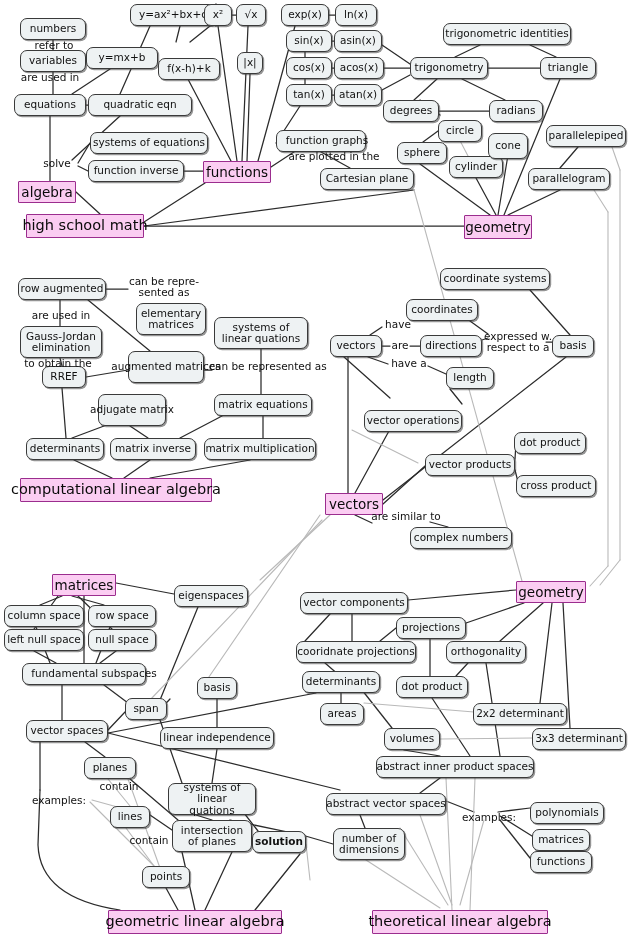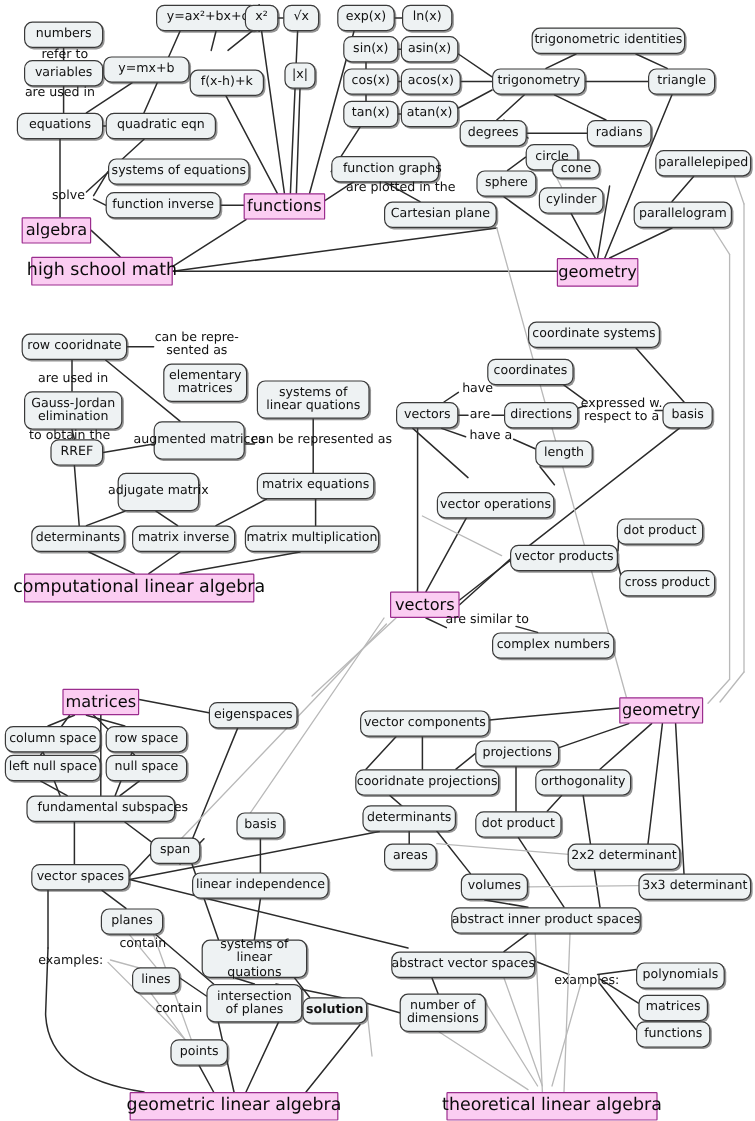--- a/index.html
+++ b/index.html
@@ -232,21 +232,21 @@
       <line x1="366" y1="860" x2="440" y2="908"></line>
       <line x1="475" y1="778" x2="470" y2="910"></line>
     </g>
   </svg>
 
   <div id="nodes-layer">
       <div class="node" style="left: 20px; top: 18px; width: 66px; height: 22px;">numbers</div>
       <div class="node" style="left: 20px; top: 50px; width: 66px; height: 22px;">variables</div>
       <div class="node" style="left: 14px; top: 94px; width: 72px; height: 22px;">equations</div>
       <div class="node" style="left: 86px; top: 47px; width: 72px; height: 22px;">y=mx+b</div>
-      <div class="node" style="left: 88px; top: 94px; width: 92px; height: 22px;">quadratic eqn</div>
+      <div class="node" style="left: 88px; top: 94px; width: 104px; height: 22px;">quadratic eqn</div>
       <div class="node" style="left: 90px; top: 132px; width: 118px; height: 22px;">systems of equations</div>
       <div class="node" style="left: 88px; top: 160px; width: 96px; height: 22px;">function inverse</div>
       <div class="node" style="left: 130px; top: 4px; width: 86px; height: 22px;">y=ax²+bx+c</div>
       <div class="node" style="left: 158px; top: 58px; width: 62px; height: 22px;">f(x-h)+k</div>
       <div class="node" style="left: 204px; top: 4px; width: 28px; height: 22px;">x²</div>
       <div class="node" style="left: 236px; top: 4px; width: 30px; height: 22px;">√x</div>
       <div class="node" style="left: 237px; top: 52px; width: 26px; height: 22px;">|x|</div>
       <div class="node" style="left: 281px; top: 4px; width: 48px; height: 22px;">exp(x)</div>
       <div class="node" style="left: 335px; top: 4px; width: 42px; height: 22px;">ln(x)</div>
       <div class="node" style="left: 286px; top: 30px; width: 46px; height: 22px;">sin(x)</div>
@@ -258,24 +258,24 @@
       <div class="node" style="left: 276px; top: 130px; width: 90px; height: 22px; padding-left: 16px;">function graphs</div>
       <div class="node" style="left: 320px; top: 168px; width: 94px; height: 22px;">Cartesian plane</div>
       <div class="node" style="left: 443px; top: 23px; width: 128px; height: 22px;">trigonometric identities</div>
       <div class="node" style="left: 410px; top: 57px; width: 78px; height: 22px;">trigonometry</div>
       <div class="node" style="left: 540px; top: 57px; width: 56px; height: 22px;">triangle</div>
       <div class="node" style="left: 383px; top: 100px; width: 56px; height: 22px;">degrees</div>
       <div class="node" style="left: 489px; top: 100px; width: 54px; height: 22px;">radians</div>
       <div class="node" style="left: 438px; top: 120px; width: 44px; height: 22px;">circle</div>
       <div class="node" style="left: 397px; top: 142px; width: 50px; height: 22px;">sphere</div>
       <div class="node" style="left: 449px; top: 156px; width: 54px; height: 22px;">cylinder</div>
-      <div class="node" style="left: 460px; top: 133px; width: 40px; height: 16px;">cone</div>
+      <div class="node" style="left: 488px; top: 133px; width: 40px; height: 26px;">cone</div>
       <div class="node" style="left: 546px; top: 125px; width: 80px; height: 22px;">parallelepiped</div>
       <div class="node" style="left: 528px; top: 168px; width: 82px; height: 22px;">parallelogram</div>
-      <div class="node" style="left: 18px; top: 278px; width: 88px; height: 22px;">row cooridnate</div>
+      <div class="node" style="left: 18px; top: 278px; width: 88px; height: 22px;">row augmented</div>
       <div class="node multi" style="left: 136px; top: 303px; width: 70px; height: 32px;">elementary matrices</div>
       <div class="node multi" style="left: 20px; top: 326px; width: 82px; height: 32px; text-align: center;">Gauss-Jordan elimination</div>
       <div class="node" style="left: 42px; top: 366px; width: 44px; height: 22px;">RREF</div>
       <div class="node" style="left: 128px; top: 351px; width: 76px; height: 32px;">augmented matrices</div>
       <div class="node multi" style="left: 214px; top: 317px; width: 94px; height: 32px;">systems of linear quations</div>
       <div class="node" style="left: 214px; top: 394px; width: 98px; height: 22px;">matrix equations</div>
       <div class="node" style="left: 98px; top: 394px; width: 68px; height: 32px;">adjugate matrix</div>
       <div class="node" style="left: 26px; top: 438px; width: 78px; height: 22px;">determinants</div>
       <div class="node" style="left: 110px; top: 438px; width: 86px; height: 22px;">matrix inverse</div>
       <div class="node" style="left: 204px; top: 438px; width: 112px; height: 22px;">matrix multiplication</div>

